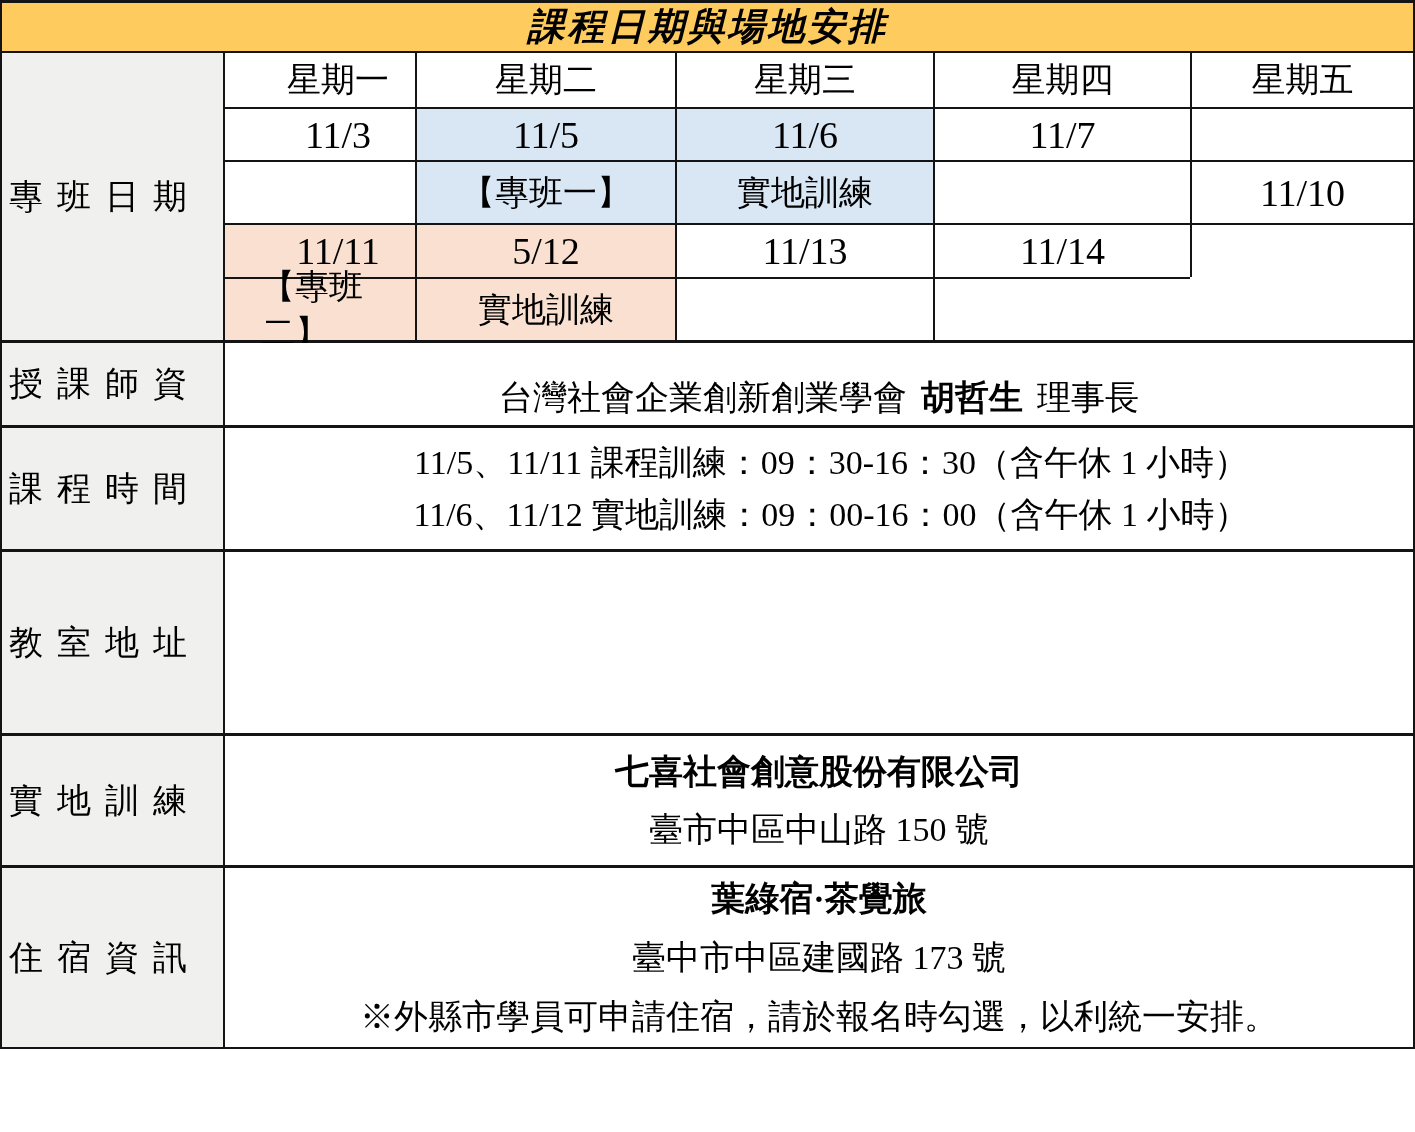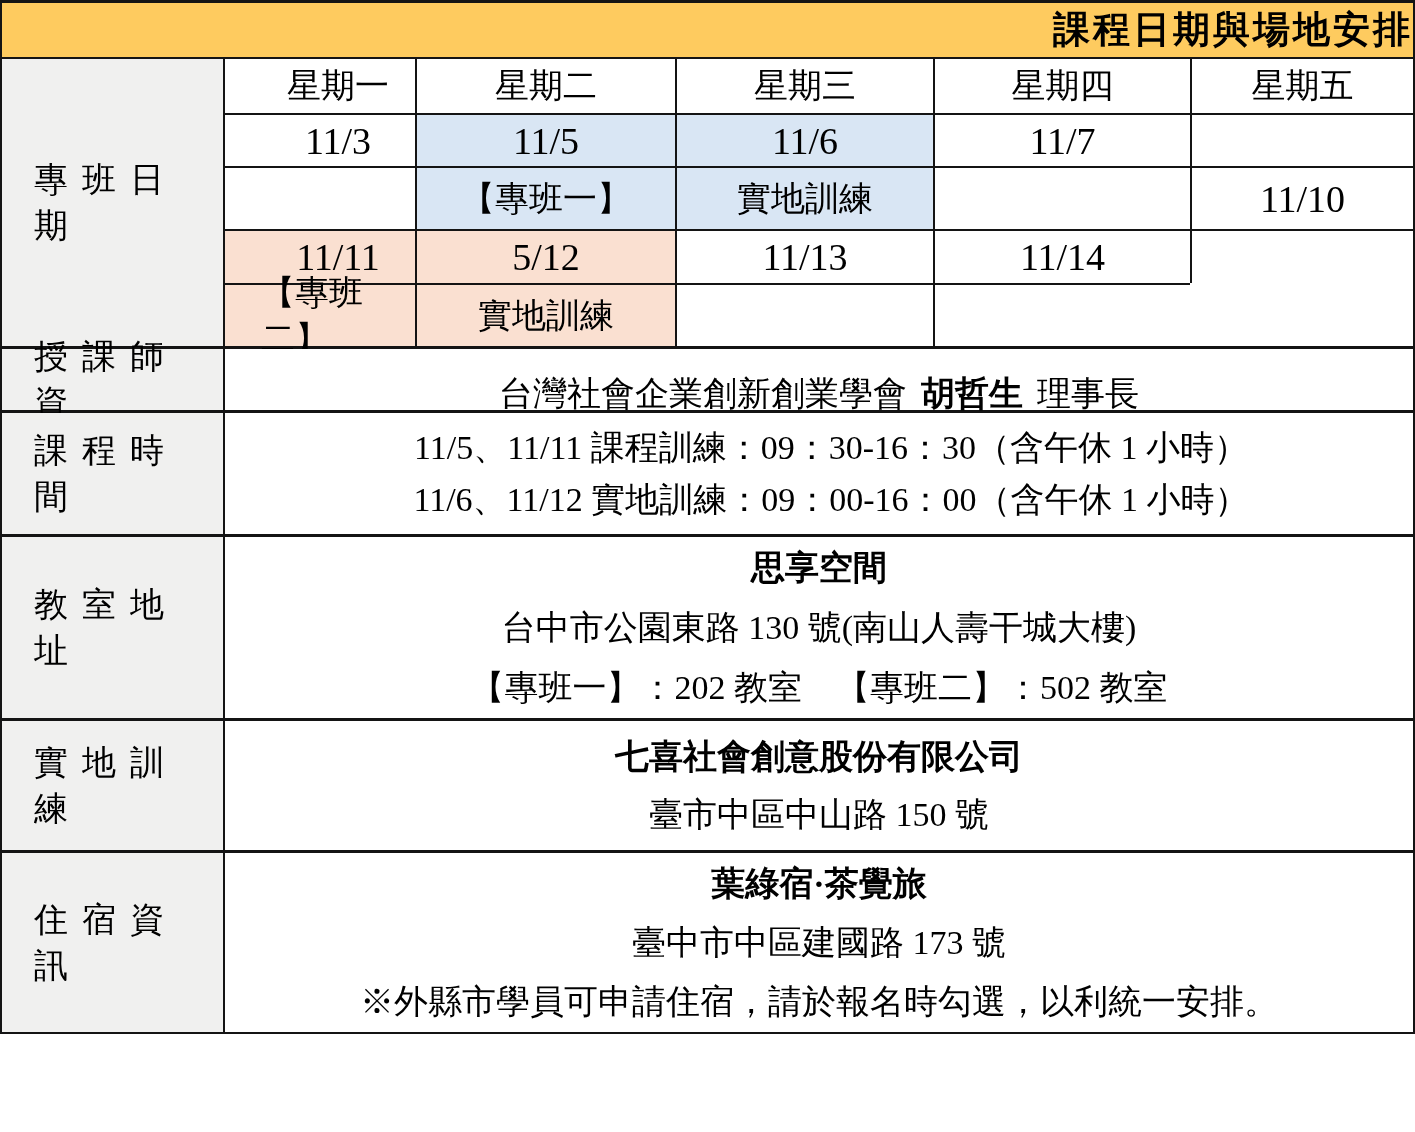--- a/index.html
+++ b/index.html
@@ -7,43 +7,43 @@
     --label-bg:#f0f0ef;
     --blue-bg:#d9e6f4;
     --peach-bg:#fae0d1;
     --border:#141414;
   }
   *{box-sizing:border-box;margin:0;padding:0;}
   html,body{width:1415px;height:1132px;background:#ffffff;overflow:hidden;}
   body{font-family:"Liberation Serif","DejaVu Serif",serif;color:#000;}
   .tbl{width:1415px;border:2px solid var(--border);border-top-width:3px;}
   
-  .title-bar{height:56px;background:var(--header-bg);border-bottom:2px solid var(--border);
-    display:flex;align-items:center;justify-content:flex-end;}
+  .title-bar{height:50px;background:var(--header-bg);border-bottom:2px solid var(--border);
+    display:flex;align-items:center;justify-content:center;font-style:italic;}
   .title-bar .t{font-size:37px;font-weight:bold;letter-spacing:3px;}
   
   .sched{display:flex;height:287px;}
   .row-label{width:223px;background:var(--label-bg);border-right:2px solid var(--border);
-    display:flex;align-items:center;padding-left:32px;font-size:34px;letter-spacing:14px;flex:0 0 223px;}
+    display:flex;align-items:center;padding-left:7px;font-size:34px;letter-spacing:14px;flex:0 0 223px;}
   .grid{display:grid;width:1188px;
     grid-template-columns:190px 260px 258px 257px 223px;
     grid-template-rows:54px 53px 63px 54px 63px;}
   .grid .c{display:flex;align-items:center;justify-content:center;
     border-left:2px solid var(--border);border-top:2px solid var(--border);
     font-size:34px;background:#fff;}
   .grid .c:nth-child(5n+1){border-left:none;padding-left:36px;}
   .grid .c:nth-child(-n+5){border-top:none;}
   .grid .c.date{font-size:38px;}
   .hl-blue{background:var(--blue-bg) !important;}
   .hl-peach{background:var(--peach-bg) !important;}
   
   .sec{display:flex;border-top:3px solid var(--border);}
   .sec .content{flex:1;display:flex;flex-direction:column;align-items:center;justify-content:center;
     font-size:34px;text-align:center;background:#fff;}
-  .sec-instructor{height:64px;}
+  .sec-instructor{height:85px;}
   .sec-time{height:124px;}
   .sec-time .content{line-height:52px;padding-left:24px;}
   .sec-classroom{height:184px;}
   .sec-classroom .content{line-height:60px;}
   .sec-field{height:132px;}
   .sec-field .content{line-height:58px;}
   .sec-lodging{height:182px;}
   .sec-lodging .content{line-height:59px;}
   .bold{font-weight:bold;}
   .inline-line{display:flex;align-items:baseline;justify-content:center;margin-top:28px;}
@@ -107,25 +107,20 @@
   <div class="sec sec-time">
     <div class="row-label">課程時間</div>
     <div class="content">
       <div>11/5、11/11 課程訓練：09：30-16：30（含午休 1 小時）</div>
       <div>11/6、11/12 實地訓練：09：00-16：00（含午休 1 小時）</div>
     </div>
   </div>
 
   <div class="sec sec-classroom">
     <div class="row-label">教室地址</div>
-    <div class="content">
-      <div class="bold">思享空間</div>
-      <div>台中市公園東路 130 號(南山人壽干城大樓)</div>
-      <div>【專班一】：202 教室　【專班二】：502 教室</div>
-    </div>
   </div>
 
   <div class="sec sec-field">
     <div class="row-label">實地訓練</div>
     <div class="content">
       <div class="bold">七喜社會創意股份有限公司</div>
       <div>臺市中區中山路 150 號</div>
     </div>
   </div>
 

